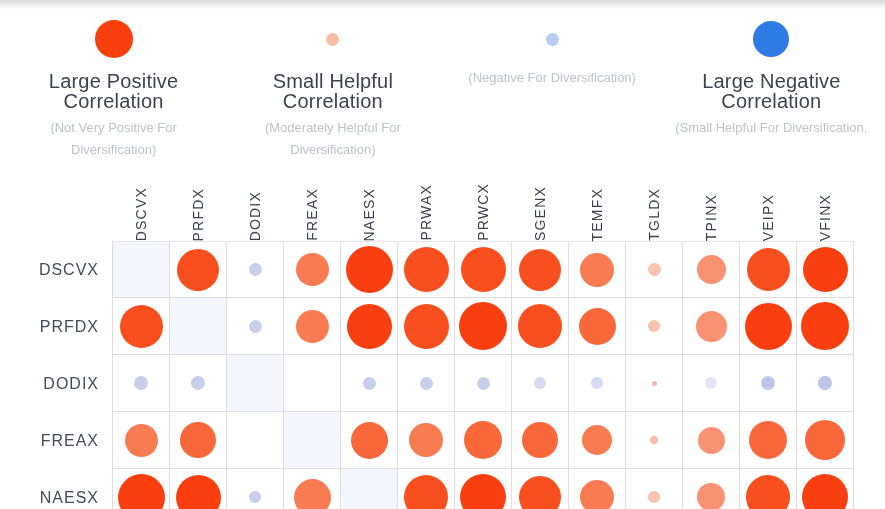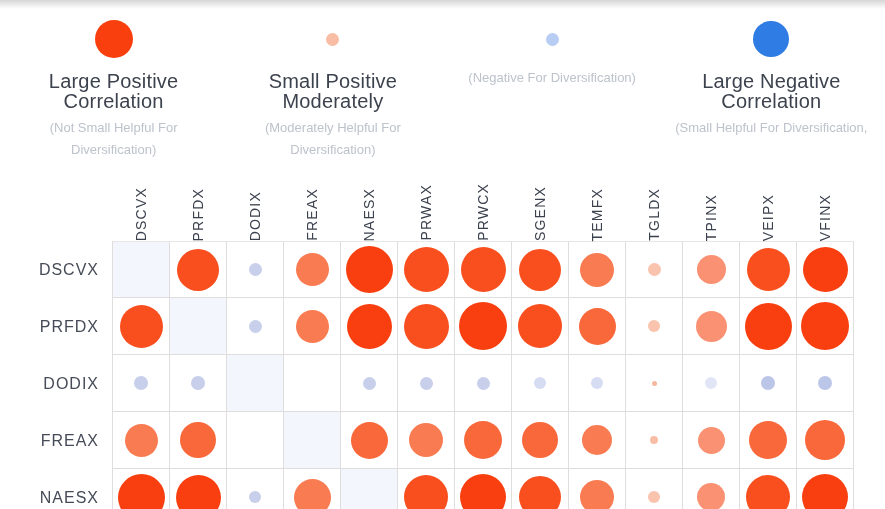--- a/index.html
+++ b/index.html
@@ -47,29 +47,29 @@
 
 <div class="top-shadow"></div>
 
 <div class="legend">
   <div class="legend-item">
     <div class="dot-box">
       <span class="legend-dot" style="height: 38px; width: 38px; background: rgb(248, 63, 13);"></span>
     </div>
     <div class="legend-title">Large Positive Correlation</div>
     <div class="legend-sub">
-      <div>(Not Small Helpful For</div>
+      <div>(Not Very Positive For</div>
       <div>Diversification)</div>
     </div>
   </div>
   <div class="legend-item">
     <div class="dot-box">
       <span class="legend-dot" style="height: 13px; width: 13px; background: rgb(248, 189, 164);"></span>
     </div>
-    <div class="legend-title">Small Positive Moderately</div>
+    <div class="legend-title">Small Helpful Correlation</div>
     <div class="legend-sub">
       <div>(Moderately Helpful For</div>
       <div>Diversification)</div>
     </div>
   </div>
   <div class="legend-item">
     <div class="dot-box">
       <span class="legend-dot" style="height: 13px; width: 13px; background: rgb(183, 205, 243);"></span>
     </div>
     <div class="legend-sub">

